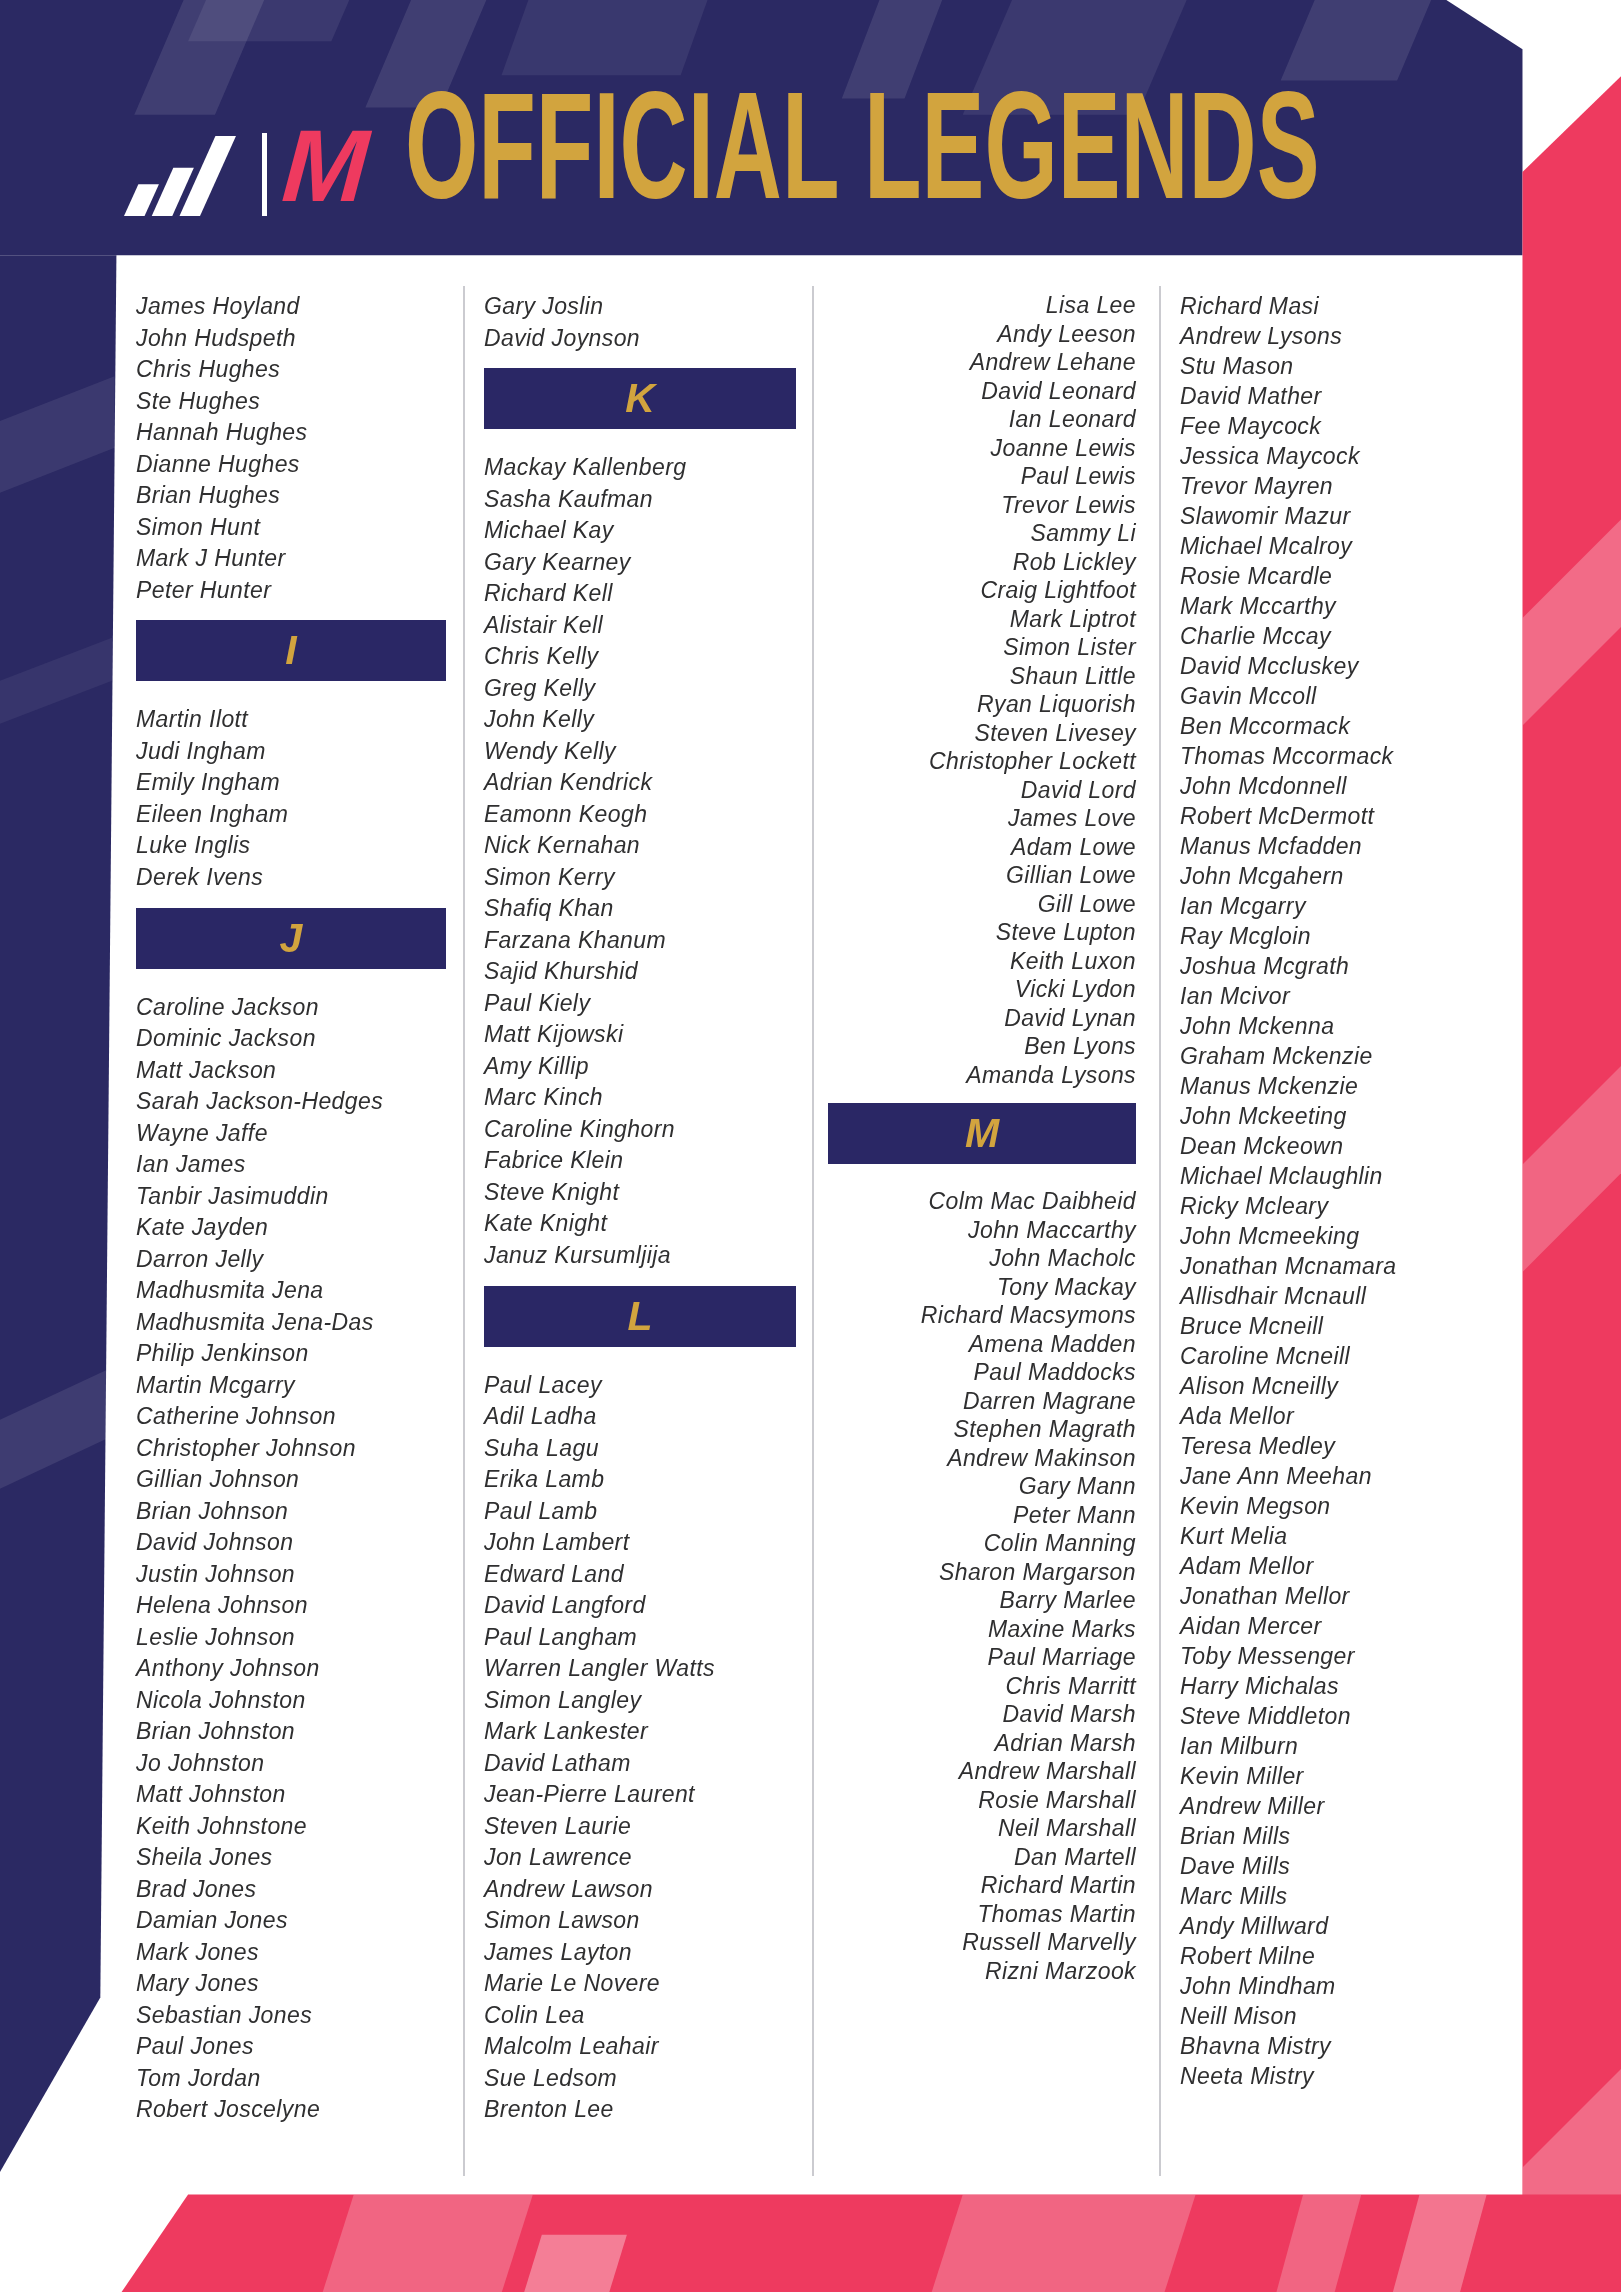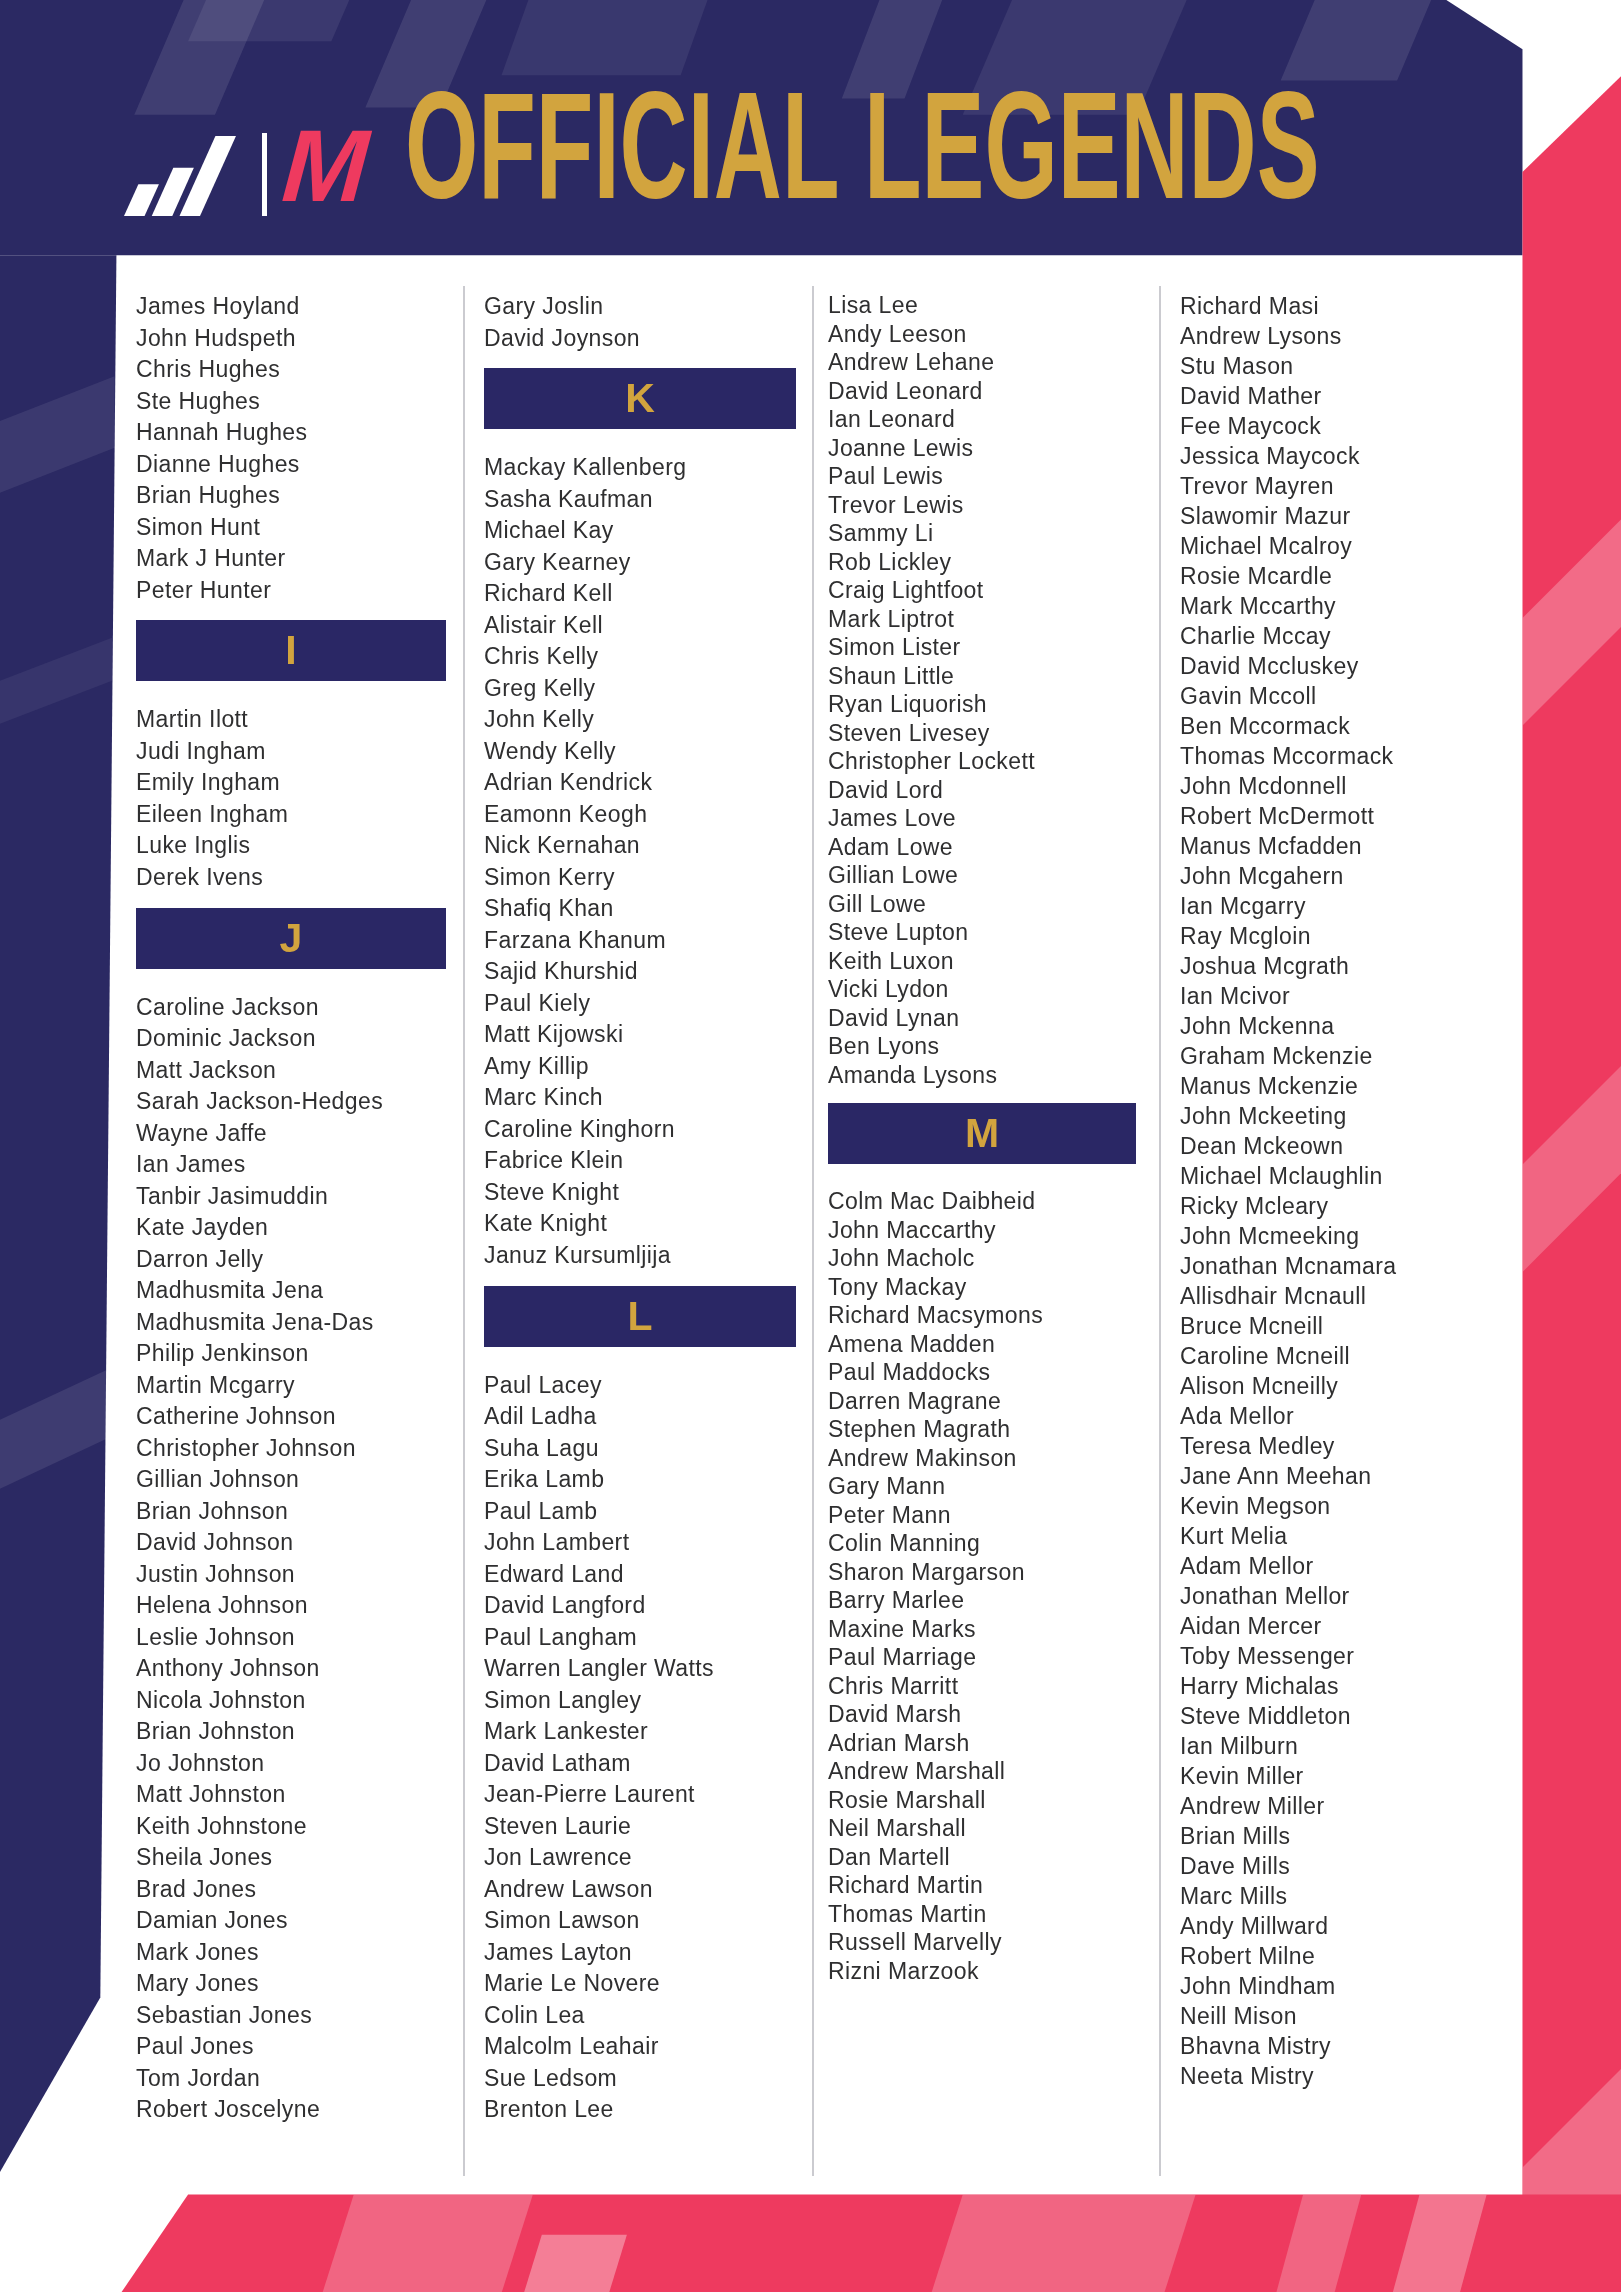--- a/index.html
+++ b/index.html
@@ -16,32 +16,32 @@
   .adidas{position:absolute;left:124px;top:133px;width:113px;height:86px;}
   .sep{position:absolute;left:262px;top:133px;width:5.4px;height:83px;background:#fff;}
   .mlogo{position:absolute;left:283px;top:115px;color:var(--c-pink);
     font-weight:bold;font-style:italic;font-size:102px;line-height:102px;
     transform:skewX(-4deg);}
   .title{position:absolute;left:405px;top:56px;margin:0;color:var(--c-gold);
     font-size:152px;line-height:179px;font-weight:bold;letter-spacing:0px;
     transform:scaleX(0.62);transform-origin:left center;white-space:nowrap;}
 
   
-  .list-area{position:absolute;left:0;top:255px;width:1621px;height:1939px;}
+  .list-area{position:absolute;left:0;top:255px;width:1621px;height:1939px;font-style:italic;}
   .divider{position:absolute;top:31px;width:1.8px;height:1890px;background:var(--c-divider);}
   .d1{left:463px}.d2{left:812px}.d3{left:1159px}
   #columns{position:absolute;inset:0;}
   .col{position:absolute;top:0;padding-top:36px;}
   .col-1{left:136px;width:310px}
   .col-2{left:484px;width:312px}
   .col-3{left:828px;width:308px}
   .col-4{left:1180px;width:322px}
   .name-row{font-size:23px;color:var(--c-text);letter-spacing:0.4px;white-space:nowrap;}
   .col-1 .name-row,.col-2 .name-row{line-height:31.5px;}
-  .col-3 .name-row{line-height:28.5px;}
+  .col-3 .name-row{line-height:28.5px;text-align:right;}
   .col-4 .name-row{line-height:30px;}
   .letter-box{height:61px;margin:14.3px 0 23px 0;background:var(--c-navy2);
     display:flex;align-items:center;justify-content:center;}
   .letter{color:var(--c-gold);font-size:41px;font-weight:bold;line-height:61px;}
 </style>
 </head>
 <body>
 
 <div class="canvas">
 

